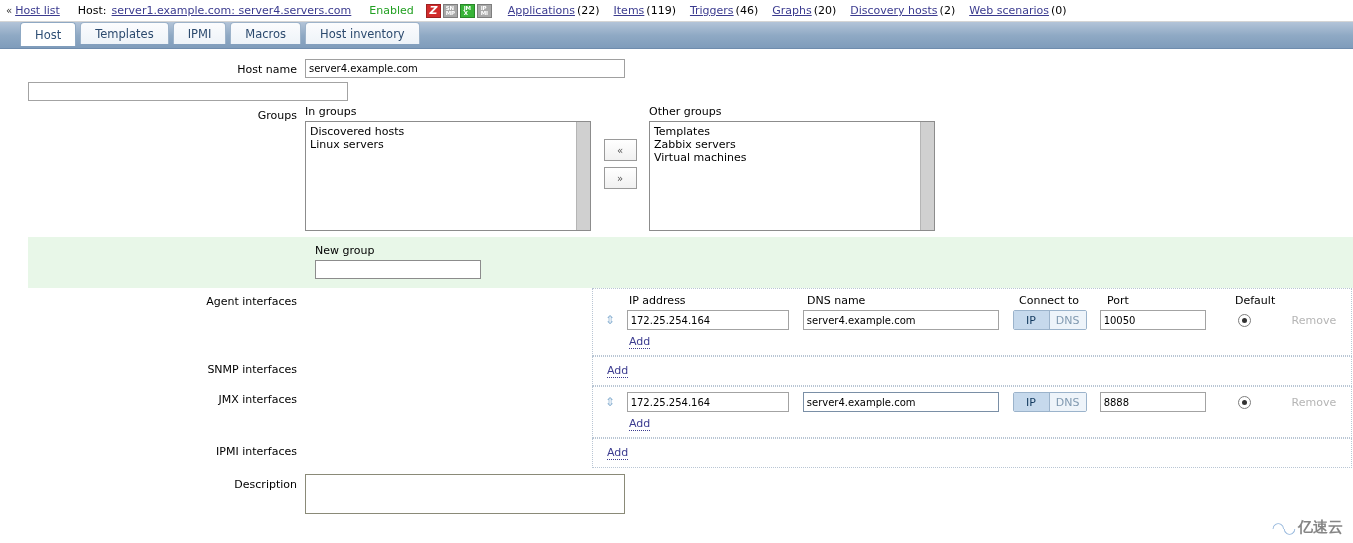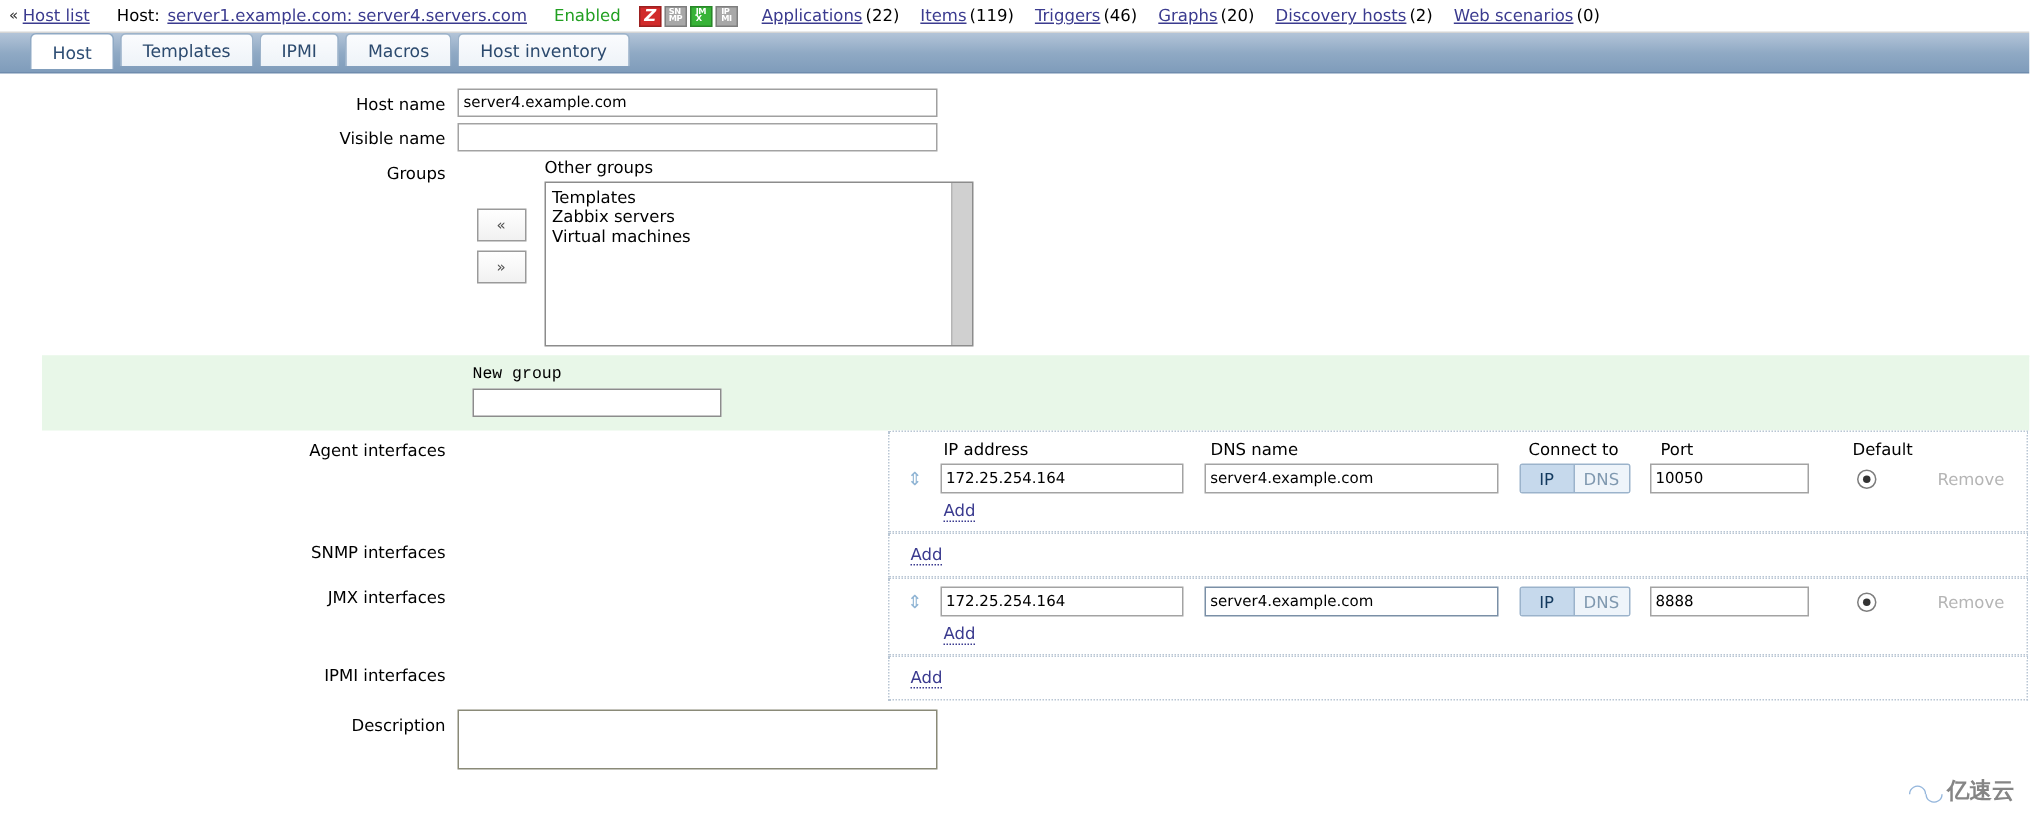--- a/index.html
+++ b/index.html
@@ -188,21 +188,20 @@
   .greenband {
     background: #e8f7e8;
     padding: 6px 0 9px 0;
     margin-top: 6px;
     border-top: 1px solid #e8f7e8;
   }
   .greenband .ng-label {
     margin-left: 287px;
     font-size: 11px;
     margin-bottom: 3px;
-    font-family: Liberation Mono, monospace;
   }
   .greenband input.txt {
     margin-left: 287px;
     width: 166px;
     border: 1px solid #8c8c8c;
   }
 
   
   .ifacebox {
     border: 1px dotted #b9c6d4;
@@ -375,30 +374,39 @@
   <div class="form">
 
     <div class="row">
       <div class="lbl">Host name</div>
       <div class="fieldwrap">
         <input class="txt host" value="server4.example.com" style="">
       </div>
     </div>
 
     <div class="row">
-      <div class="lbl">Visible name</div>
       <div class="fieldwrap">
         <input class="txt w320" value="" style="">
       </div>
     </div>
 
     <div class="row groupsrow">
       <div class="lbl">Groups</div>
       <div class="fieldwrap dual">
 
+        <div>
+          <div class="grp-caption">In groups</div>
+          <div class="listbox">
+            <div class="inner">
+              <div>Discovered hosts</div>
+              <div>Linux servers</div>
+            </div>
+            <div class="sbar"></div>
+          </div>
+        </div>
 
         <div class="midbtns">
           <div class="midbtn">«</div>
           <div class="midbtn">»</div>
         </div>
 
         <div>
           <div class="grp-caption">Other groups</div>
           <div class="listbox">
             <div class="inner">

